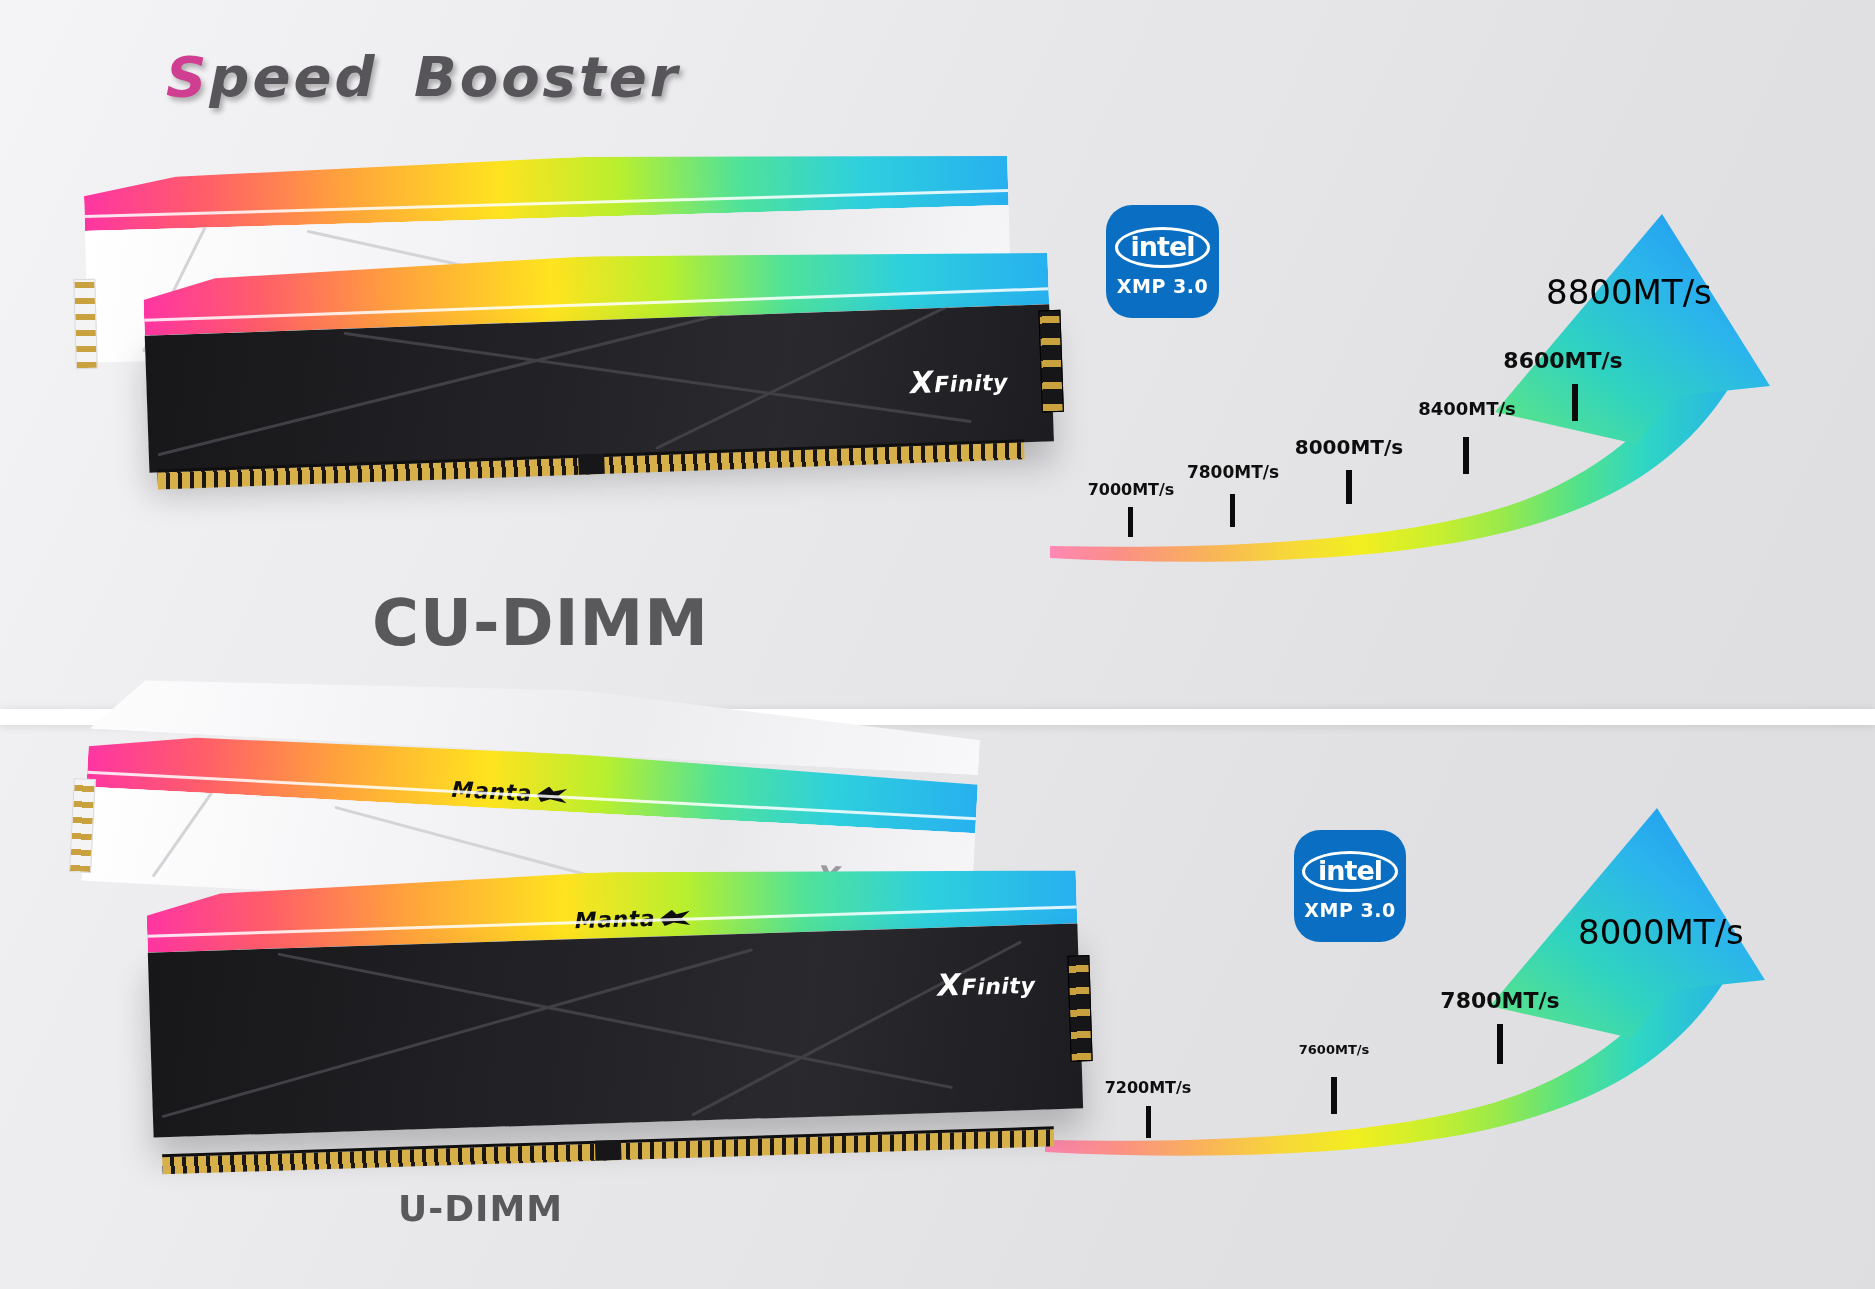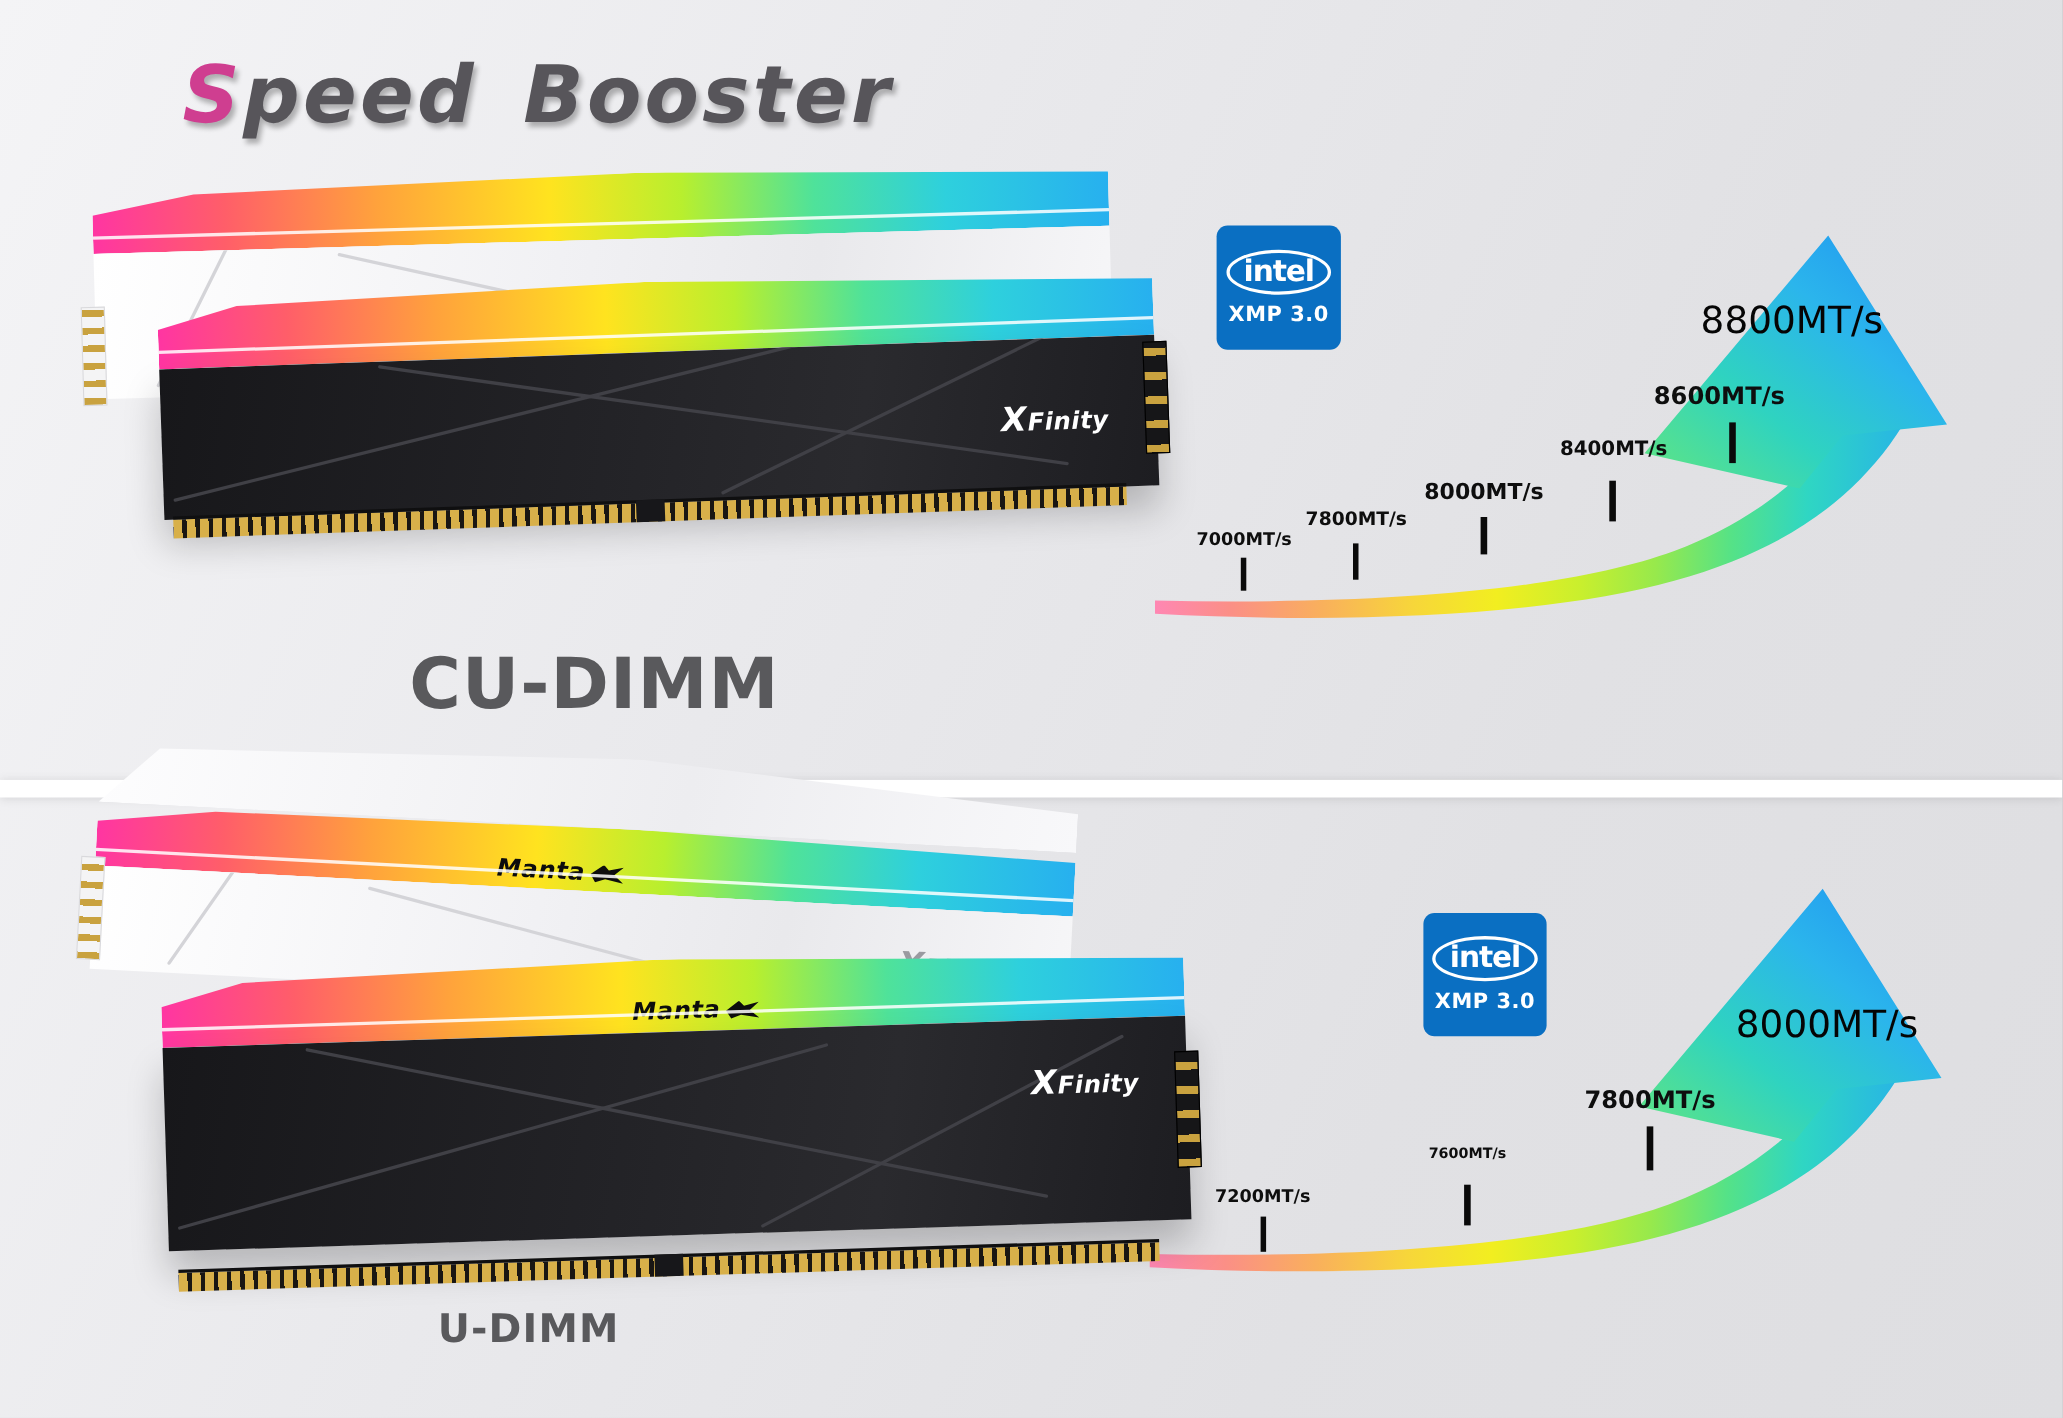--- a/index.html
+++ b/index.html
@@ -4,21 +4,21 @@
 <style>
   html,body{margin:0;padding:0;background:#cfcfd2;}
   .canvas{
     position:relative; width:1875px; height:1289px; overflow:hidden;
     font-family:"DejaVu Sans","Liberation Sans",sans-serif;
     background:linear-gradient(115deg,#f4f4f6 0%,#e9e9ec 38%,#e1e1e4 70%,#dedee1 100%);
   }
   
   .title{
     position:absolute; left:166px; top:44px;
-    font-size:72px; font-weight:800; font-style:italic;
+    font-size:56px; font-weight:800; font-style:italic;
     color:#57555a; letter-spacing:3px; word-spacing:14px;
     text-shadow:3px 4px 5px rgba(0,0,0,.28);
     white-space:nowrap;
   }
   .title .accent{color:#cf3e90;}
   
   .divider{position:absolute; left:0; right:0; top:709px; height:16px; background:#fff;
            box-shadow:0 -2px 8px rgba(0,0,0,.05), 0 3px 8px rgba(0,0,0,.07);}
   
   .stick{position:absolute;}
@@ -54,21 +54,21 @@
   .xfinity{position:absolute; font-style:italic; font-weight:700; white-space:nowrap;}
   .xfinity .x{font-size:30px; font-weight:800; margin-right:1px;}
   .xfinity .rest{font-size:22px; letter-spacing:.5px;}
   .xfinity.gray{color:#9a9aa0;}
   .xfinity.white{color:#ffffff;}
   .manta{position:absolute; color:#0d0d0d; font-weight:800; font-style:italic;
          font-size:22px; letter-spacing:.5px; white-space:nowrap; display:flex; align-items:center;}
   .ray{display:inline-block; width:30px; height:16px; background:#0d0d0d; margin-left:5px;
        clip-path:polygon(0 55%,40% 0,55% 30%,100% 10%,72% 55%,100% 100%,45% 80%,15% 100%);}
   
-  .badge{position:absolute; border-radius:10px; display:flex; flex-direction:column;
+  .badge{position:absolute; border-radius:26px; display:flex; flex-direction:column;
          align-items:center; justify-content:center; color:#fff;}
   .badge.intel{background:#0a6fc2;}
   .badge.amd{background:#35b177;}
   .intel-oval{border:3px solid #fff; border-radius:50%; padding:3px 13px 5px;
               font-size:27px; font-weight:600; letter-spacing:-1px; line-height:1;}
   .intel-sub{margin-top:7px; font-size:19px; font-weight:600; letter-spacing:.5px;}
   .amd-row{display:flex; align-items:center; gap:5px; font-size:25px; font-weight:800; letter-spacing:.5px;}
   .amd-arrow{display:inline-block; width:15px; height:15px; background:#fff;
              clip-path:polygon(100% 0,100% 100%,0 100%,34% 66%,66% 66%,66% 34%);}
   .amd-expo{font-size:33px; font-weight:300; letter-spacing:2px; color:rgba(255,255,255,0);

